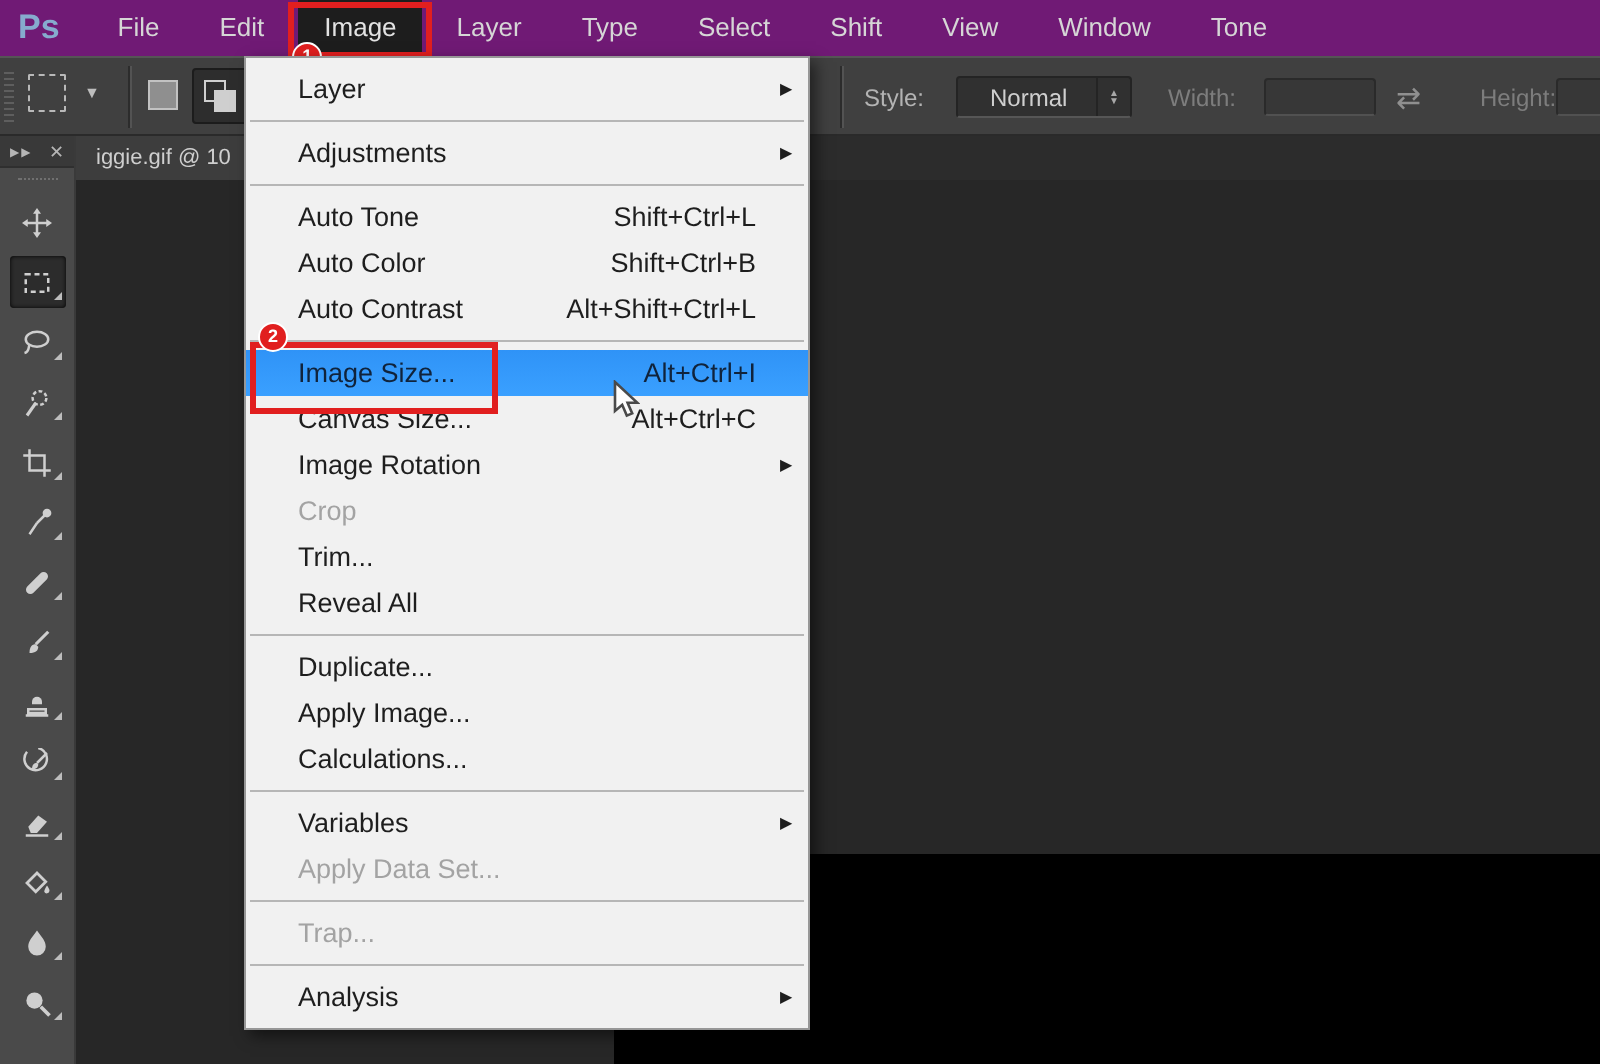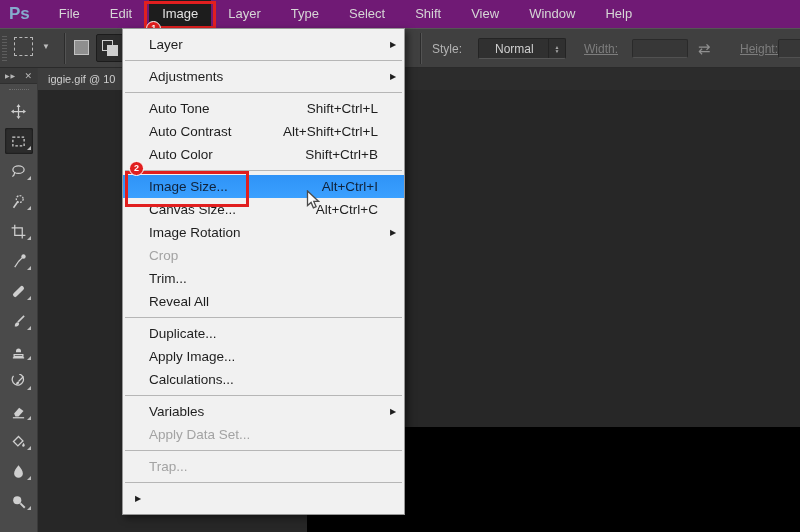--- a/index.html
+++ b/index.html
@@ -30,21 +30,21 @@
   .ob-preset{position:absolute;left:14px;top:8px;display:flex;align-items:center;}
   .dashed-square{width:17px;height:17px;border:1px dashed #b9b9b9;border-radius:1px;}
   .ob-caret{color:#bdbdbd;font-size:8px;margin-left:9px;}
   .ob-vsep{position:absolute;top:4px;width:1px;height:31px;background:#2c2c2c;border-right:1px solid #535353;}
   .ob-sq{position:absolute;left:74px;top:11px;width:13px;height:13px;background:#8f8f8f;border:1px solid #c2c2c2;}
   .ob-addsel{position:absolute;left:96px;top:5px;width:26px;height:26px;background:#2d2d2d;
              border:1px solid #1c1c1c;border-radius:2px;}
   .ob-addsel .b1{position:absolute;left:5px;top:5px;width:9px;height:9px;border:1px solid #cfcfcf;}
   .ob-addsel .b2{position:absolute;left:10px;top:10px;width:9px;height:9px;background:#cfcfcf;border:1px solid #cfcfcf;}
   .ob-label{position:absolute;top:13px;font-size:12px;color:#b3b3b3;}
-  .ob-label.dim{color:#7d7d7d;text-decoration:underline;}
+  .ob-label.dim{color:#7d7d7d;}
   .ob-dd{position:absolute;left:478px;top:9px;width:88px;height:21px;background:#303030;
          border:1px solid #242424;border-bottom-color:#565656;border-radius:2px;
          display:flex;align-items:center;box-sizing:border-box;}
   .ob-dd .val{flex:1;color:#cfcfcf;font-size:12px;padding-left:16px;}
   .ob-dd .spin{display:flex;flex-direction:column;align-items:center;justify-content:center;
                width:16px;border-left:1px solid #242424;height:100%;color:#a8a8a8;font-size:5px;line-height:4px;}
   .ob-input{position:absolute;top:10px;height:19px;background:#373737;border:1px solid #2a2a2a;
             border-bottom-color:#515151;border-radius:2px;box-sizing:border-box;}
   .ob-swap{position:absolute;left:698px;top:11px;color:#909090;font-size:15px;}
 
@@ -103,21 +103,21 @@
     <nav class="mb-items" id="menubar-items">
         <div class="mb-item"><span class="mb-label">File</span></div>
         <div class="mb-item"><span class="mb-label">Edit</span></div>
         <div class="mb-item active"><span class="mb-label">Image</span><span class="anno-box"></span><span class="anno-badge">1</span></div>
         <div class="mb-item"><span class="mb-label">Layer</span></div>
         <div class="mb-item"><span class="mb-label">Type</span></div>
         <div class="mb-item"><span class="mb-label">Select</span></div>
         <div class="mb-item"><span class="mb-label">Shift</span></div>
         <div class="mb-item"><span class="mb-label">View</span></div>
         <div class="mb-item"><span class="mb-label">Window</span></div>
-        <div class="mb-item"><span class="mb-label">Help</span></div>
+        <div class="mb-item"><span class="mb-label">Tone</span></div>
       </nav>
   </header>
 
   <div class="optionsbar">
     <div class="ob-grip"></div>
     <div class="ob-preset">
       <span class="dashed-square"></span>
       <span class="ob-caret">▼</span>
     </div>
     <div class="ob-vsep" style="left:64px"></div>
@@ -307,27 +307,27 @@
     <span class="sc"></span>
     <span class="arr">▶</span>
   </div>
         <div class="menu-sep"></div>
         <div class="menu-row">
     <span class="lbl">Auto Tone</span>
     <span class="sc">Shift+Ctrl+L</span>
     <span class="arr">▶</span>
   </div>
         <div class="menu-row">
+    <span class="lbl">Auto Color</span>
+    <span class="sc">Shift+Ctrl+B</span>
+    <span class="arr">▶</span>
+  </div>
+        <div class="menu-row">
     <span class="lbl">Auto Contrast</span>
     <span class="sc">Alt+Shift+Ctrl+L</span>
-    <span class="arr">▶</span>
-  </div>
-        <div class="menu-row">
-    <span class="lbl">Auto Color</span>
-    <span class="sc">Shift+Ctrl+B</span>
     <span class="arr">▶</span>
   </div>
         <div class="menu-sep"></div>
         <div class="menu-row hl">
     <span class="lbl">Image Size...</span>
     <span class="sc">Alt+Ctrl+I</span>
     <span class="arr">▶</span>
   <span class="anno-box"></span>
           <span class="anno-badge">2</span>
         </div>
@@ -384,20 +384,21 @@
     <span class="arr">▶</span>
   </div>
         <div class="menu-sep"></div>
         <div class="menu-row disabled">
     <span class="lbl">Trap...</span>
     <span class="sc"></span>
     <span class="arr">▶</span>
   </div>
         <div class="menu-sep"></div>
         <div class="menu-row has-sub">
+    <span class="lbl">Analysis</span>
     <span class="sc"></span>
     <span class="arr">▶</span>
   </div>
       </div>
   </div>
 
   <div class="cursor">
     <svg width="14" height="20" viewBox="0 0 14 20">
       <path d="M1.5 1v14.5l3.6-3.1 2.3 5.4 2.7-1.1-2.3-5.3h4.9z" fill="#fdfdfd" stroke="#4a4a4a" stroke-width="1.3"></path>
     </svg>

